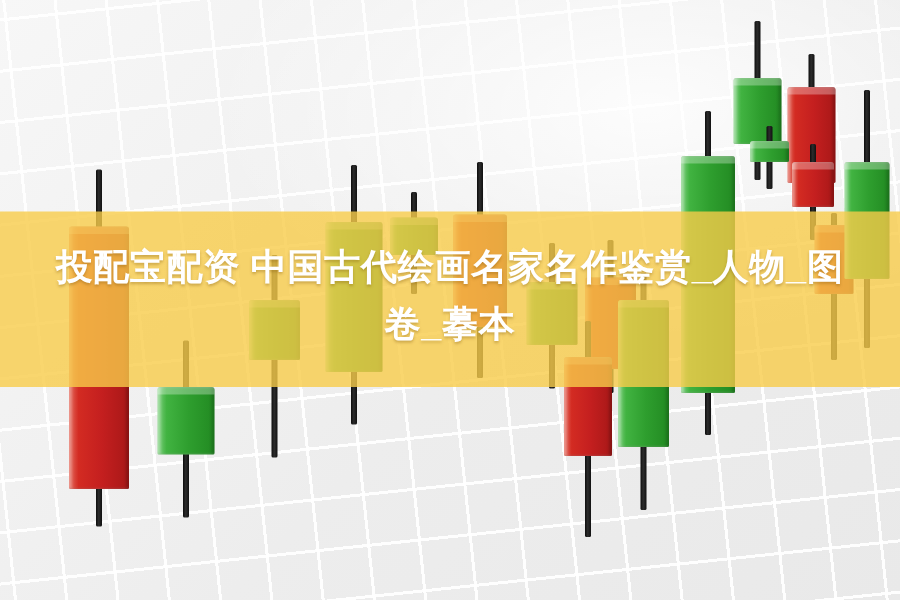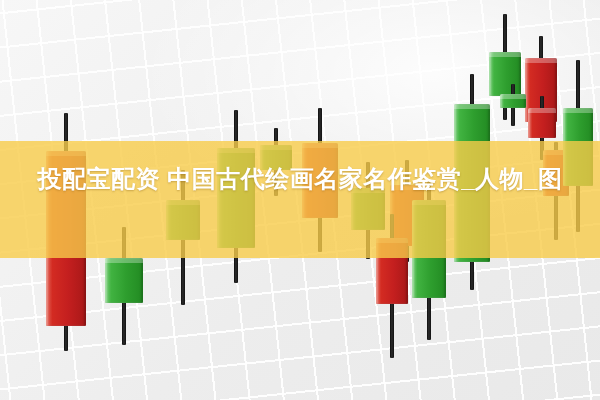--- a/index.html
+++ b/index.html
@@ -203,15 +203,16 @@
         <div class="body up" style="left: 0px; width: 30px; top: 48px; height: 78px;">
           <div class="cap"></div>
         </div>
       </div>
     </div>
 
   <div id="band" style="top: 141px; height: 117px;"></div>
 
   <div id="title" style="top: 160px; font-size: 24px; color: rgb(255, 255, 255);">
     <span class="line">投配宝配资 中国古代绘画名家名作鉴赏_人物_图</span>
+    <span class="line">卷_摹本</span>
   </div>
 
 </div>
 
 </body></html>

